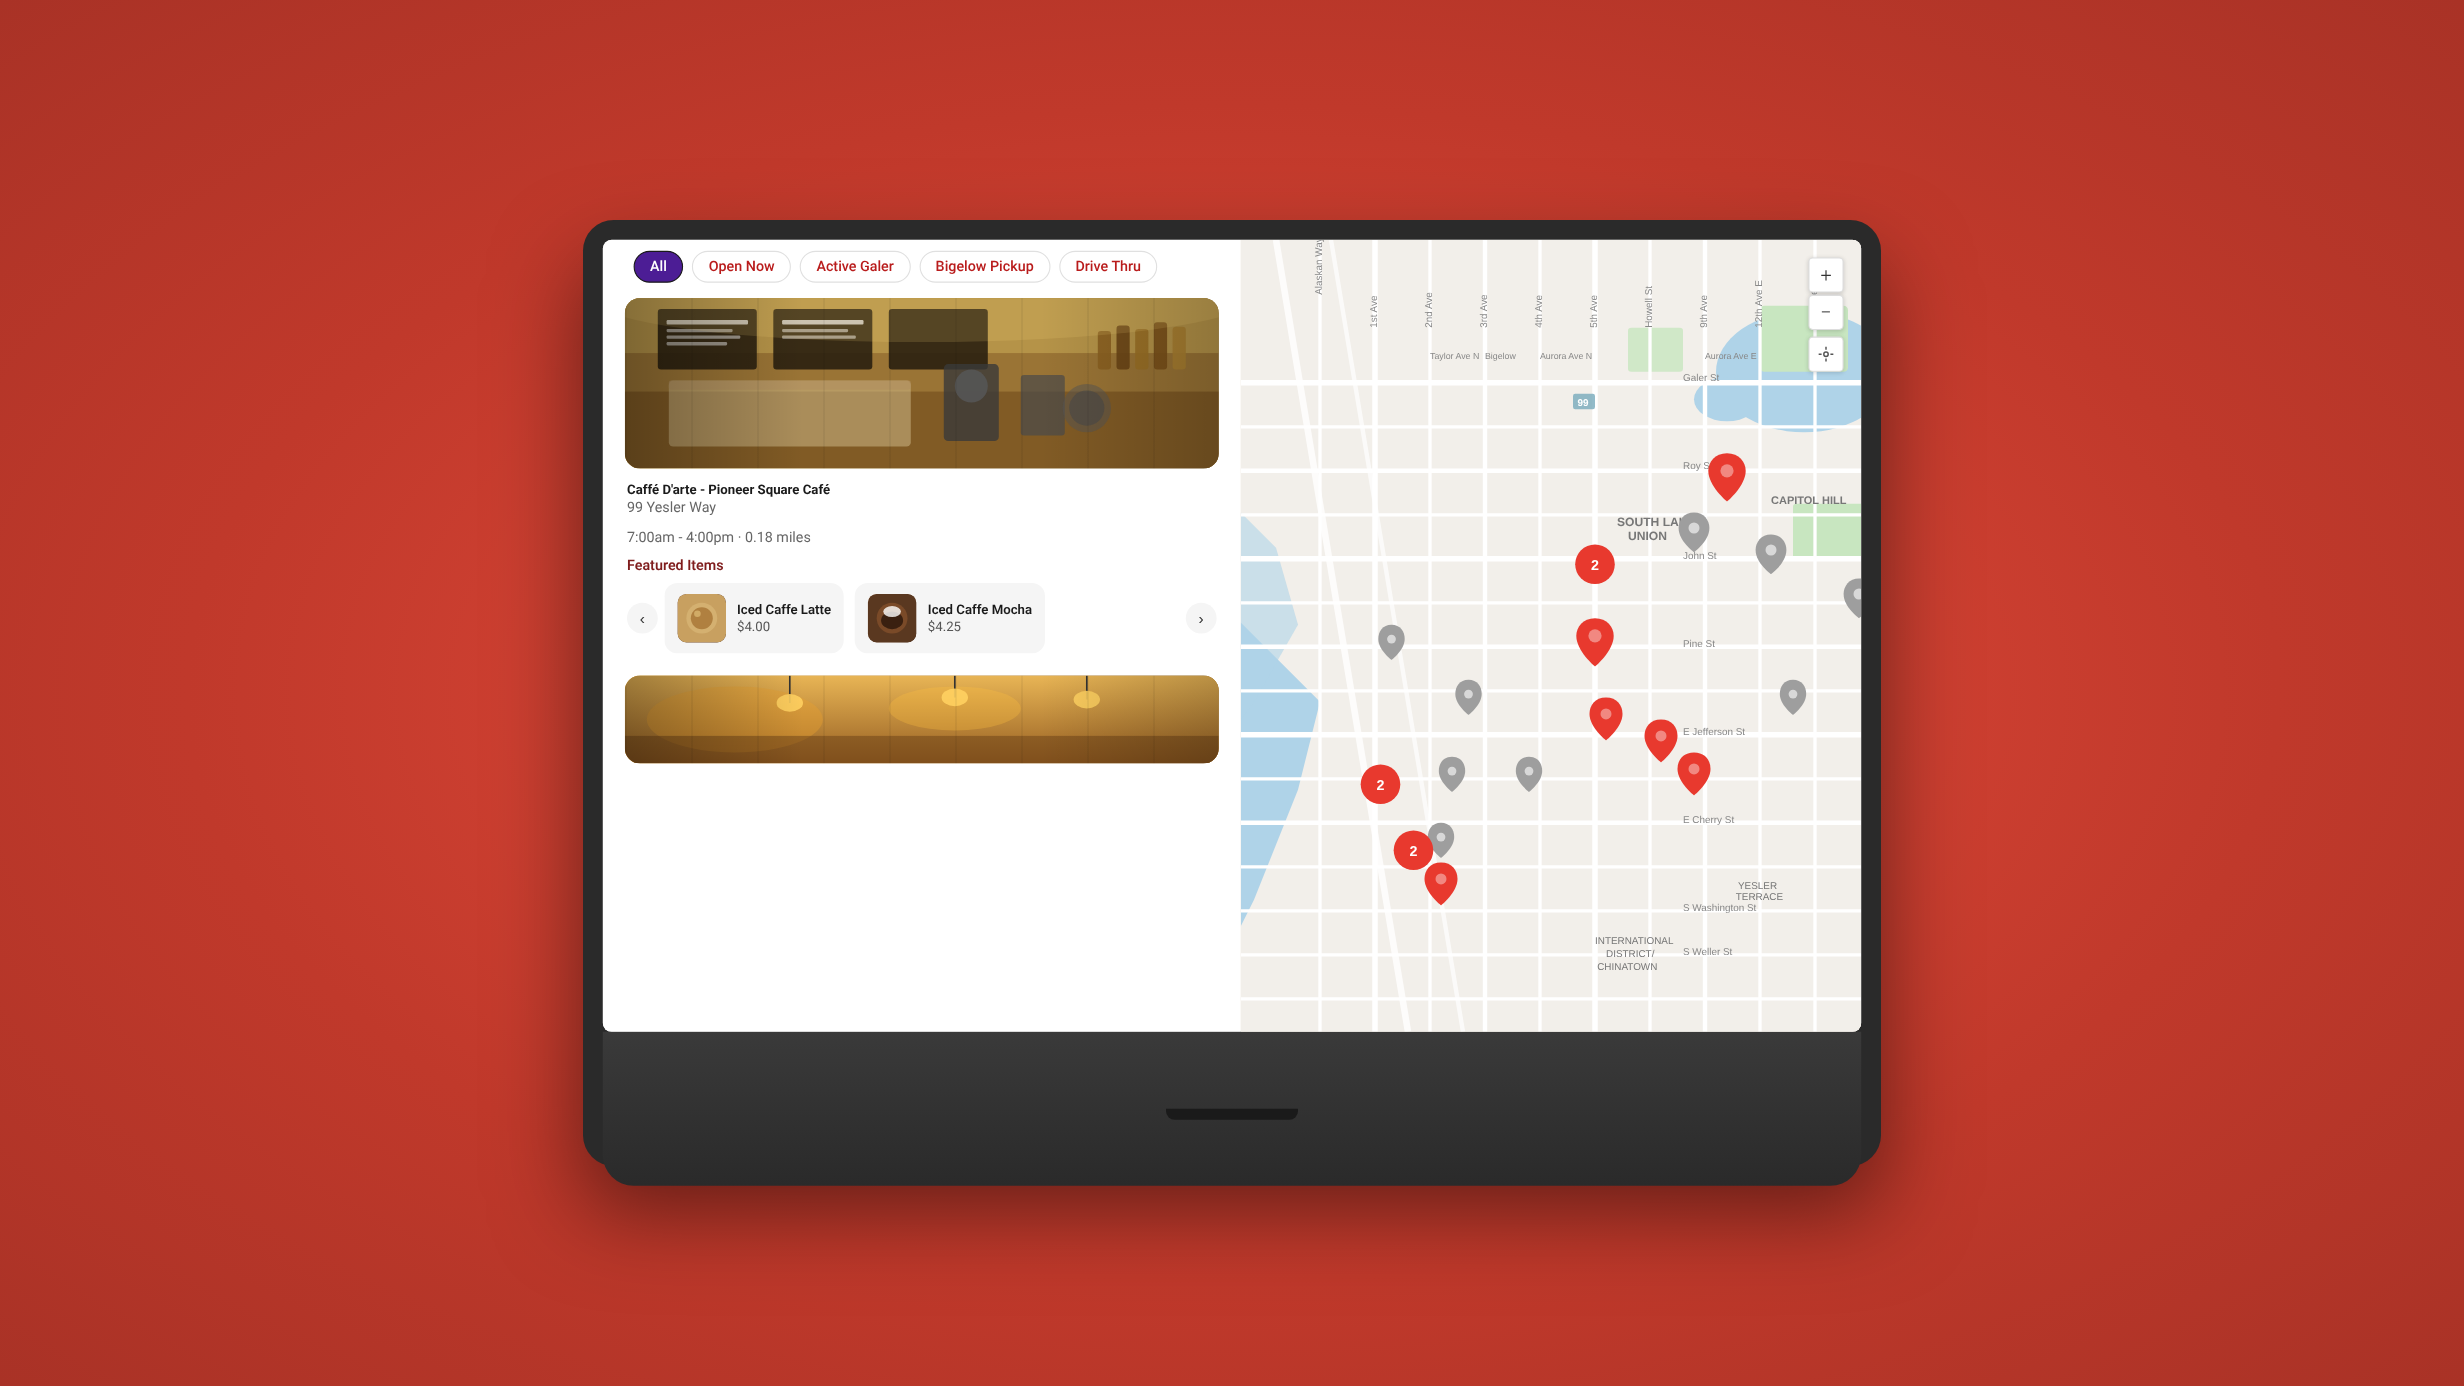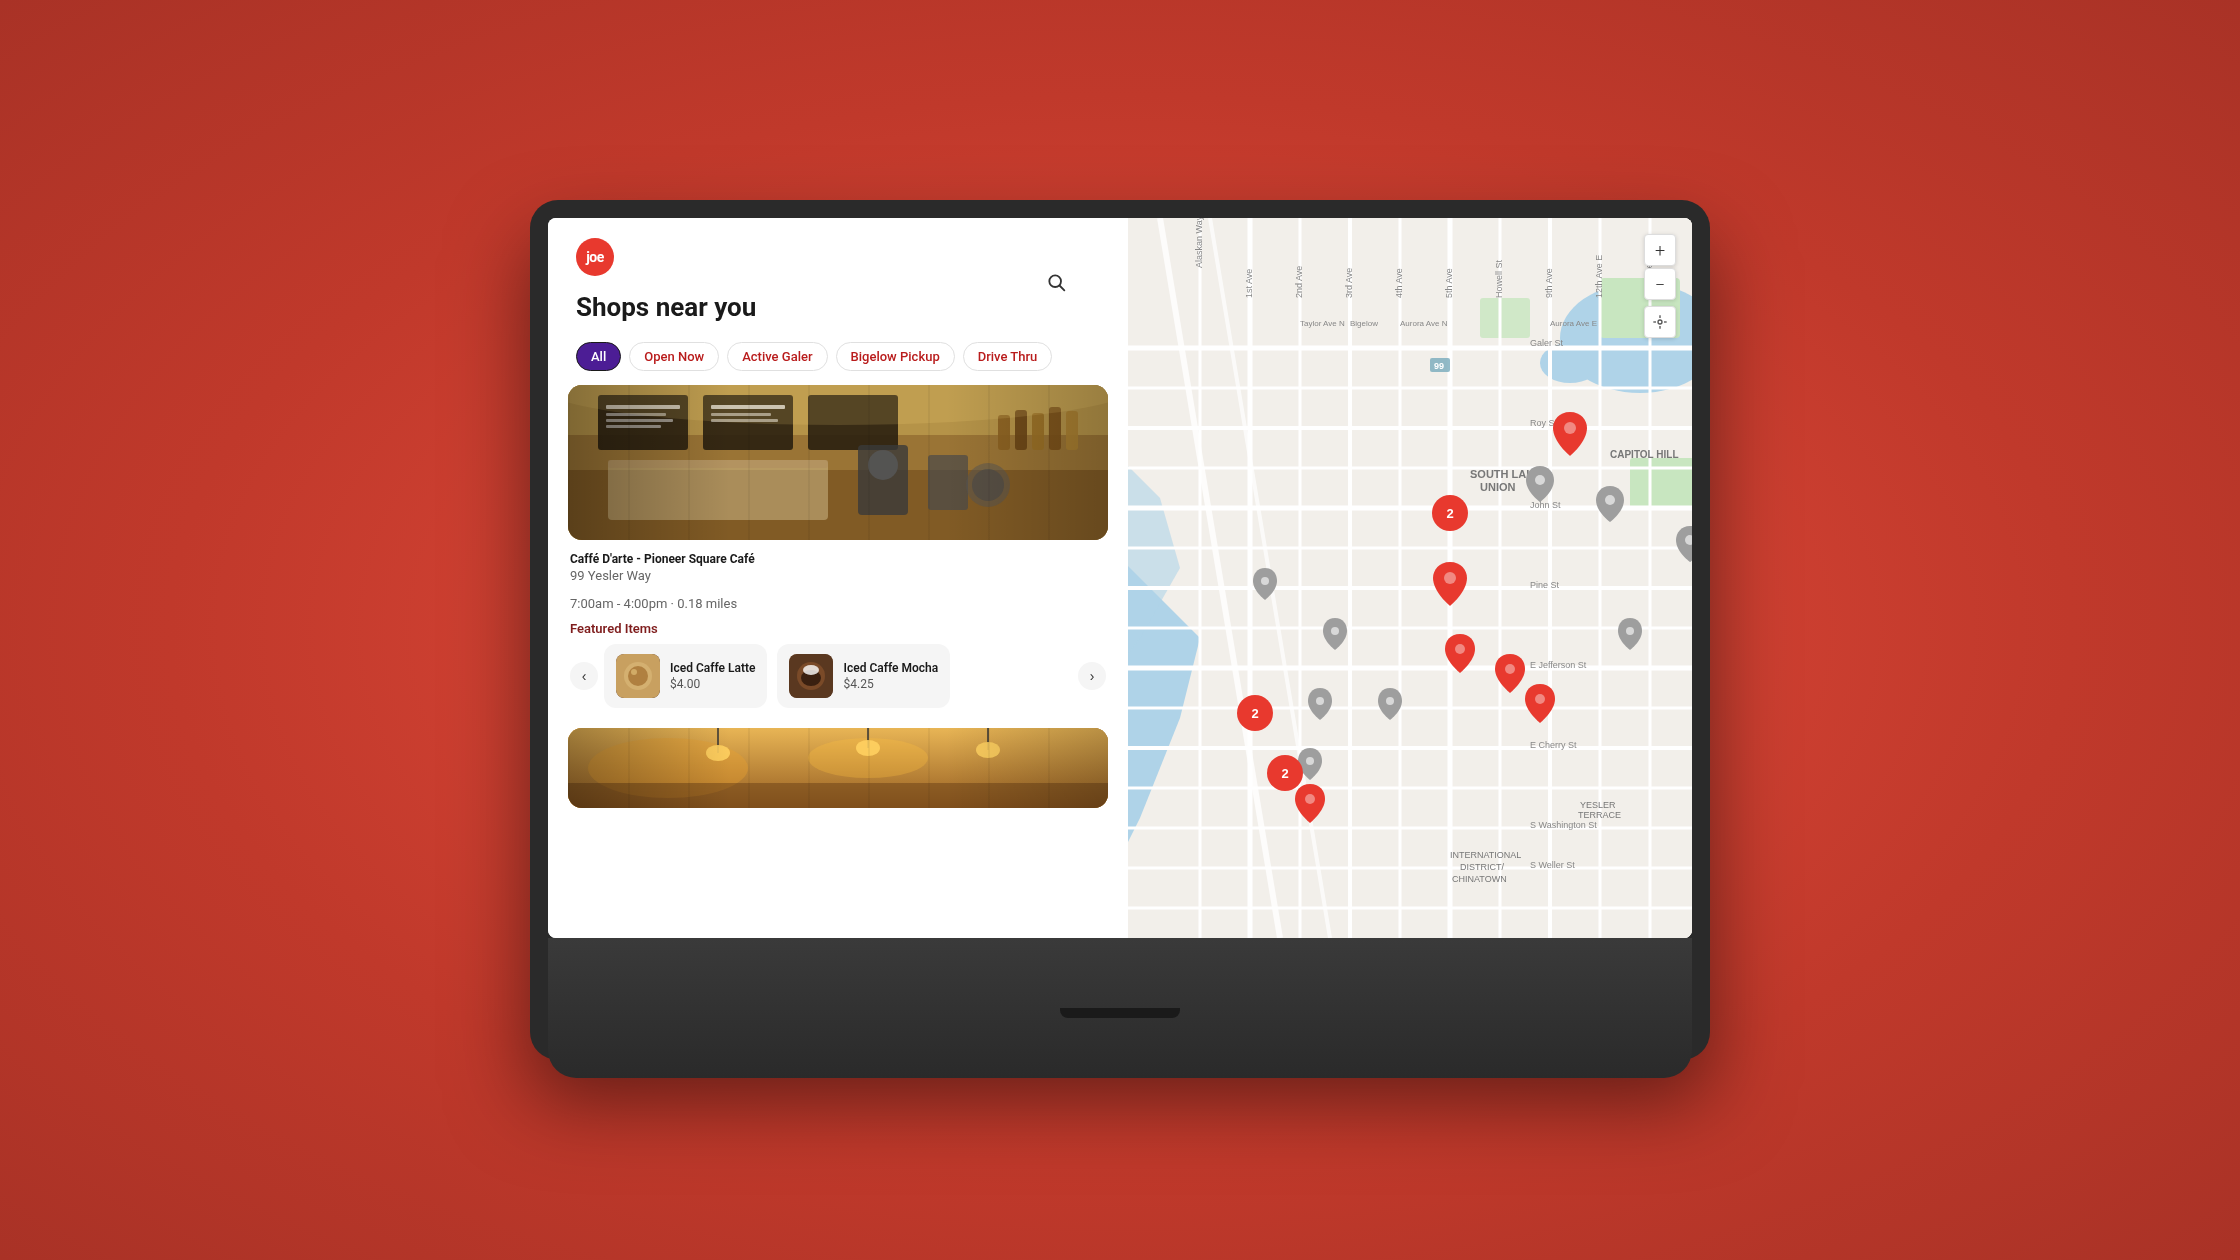--- a/index.html
+++ b/index.html
@@ -295,32 +295,20 @@
       font-size: 14px;
     }
   </style>
 </head>
 <body>
 
 <div class="laptop-outer">
   <div class="laptop-screen">
 
     <div class="left-panel">
-      <div class="app-header">
-        <div class="header-row">
-          <div class="joe-logo">joe</div>
-          <div class="search-icon-btn">
-            <svg width="20" height="20" viewBox="0 0 24 24" fill="none" stroke="#333" stroke-width="2.2" stroke-linecap="round">
-              <circle cx="11" cy="11" r="7"></circle>
-              <line x1="16.5" y1="16.5" x2="22" y2="22"></line>
-            </svg>
-          </div>
-        </div>
-        <div class="page-title">Shops near you</div>
-      </div>
 
       <div class="filter-row">
         <div class="chip active">All</div>
         <div class="chip">Open Now</div>
         <div class="chip">Active Galer</div>
         <div class="chip">Bigelow Pickup</div>
         <div class="chip">Drive Thru</div>
       </div>
 
       <div class="shop-card">

